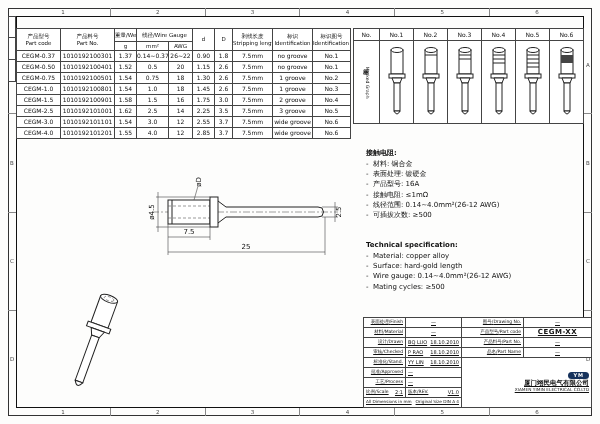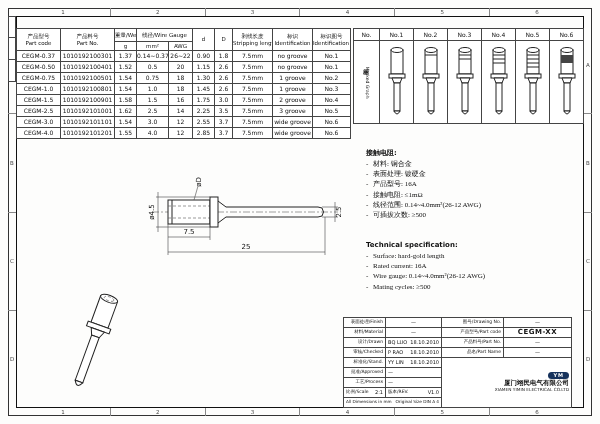--- a/index.html
+++ b/index.html
@@ -29,35 +29,35 @@
   .marked{position:absolute;right:16px;top:28px;width:230px;}
   .marked th,.marked td{border:1px solid #444;text-align:center;padding:0;font-size:6px;font-weight:normal;}
   .marked .hdr{height:12px;}
   .marked .pinrow td{height:82px;vertical-align:middle;}
   .marked .side-label{font-size:5.5px;}
   .marked .side-label .vtx{writing-mode:vertical-rl;margin:0 auto;line-height:1.1;}
   .marked .side-label .en{font-size:4.5px;}
 
   .tech{position:absolute;left:366px;width:216px;font-size:7px;line-height:1.45;}
   .tech-title{font-weight:bold;margin-bottom:1px;}
-  .tech ul{margin:0;padding:0;list-style:none;font-family:Liberation Serif, serif;}
+  .tech ul{margin:0;padding:0;list-style:none;}
   .tech li{padding-left:7px;position:relative;white-space:nowrap;}
   .tech li:before{content:"-";position:absolute;left:0;}
 
   .dim-wrap{position:absolute;left:148px;top:168px;}
   .ln{stroke:#222;stroke-width:1;fill:none;}
   .lnf{stroke:#222;stroke-width:1;fill:#fff;}
   .cline{stroke:#777;stroke-width:0.7;stroke-dasharray:7,2,2,2;fill:none;}
   .hid{stroke:#555;stroke-width:0.6;stroke-dasharray:3,2;fill:none;}
   .dim{stroke:#444;stroke-width:0.6;fill:none;}
   .dimtext{font-size:7px;fill:#111;font-family:"DejaVu Sans",sans-serif;}
 
   .iso-wrap{position:absolute;left:38px;top:284px;}
 
-  .tblock{position:absolute;right:28px;bottom:16px;width:228px;}
+  .tblock{position:absolute;right:8px;bottom:16px;width:228px;text-decoration:underline;}
   .tblock td{border:1px solid #444;font-size:5px;line-height:1.1;padding:0 2px;height:9px;overflow:hidden;white-space:nowrap;text-align:right;}
   .tblock .lab2{font-size:4.5px;}
   .tblock .val{text-align:center;}
   .tblock .big{font-size:7px;font-weight:bold;text-align:center;letter-spacing:0.5px;}
   .nd{display:flex;justify-content:space-between;}
   .company{text-align:center;vertical-align:middle;}
   .logo{display:inline-block;background:#16325c;color:#fff;border-radius:4px;font-size:5px;
         padding:1px 5px;font-weight:bold;letter-spacing:1px;margin-bottom:1px;}
   .company .cn{font-size:6.5px;font-weight:bold;line-height:1.2;}
   .company .en{font-size:4.3px;color:#222;}
@@ -387,22 +387,22 @@
         <li>表面处理: 镀硬金</li>
         <li>产品型号: 16A</li>
         <li>接触电阻: ≤1mΩ</li>
         <li>线径范围: 0.14~4.0mm²(26-12 AWG)</li>
         <li>可插拔次数: ≥500</li>
       </ul>
   </div>
   <div class="tech" style="top:240px">
     <div class="tech-title">Technical specification:</div>
     <ul>
+        <li>Material: copper alloy</li>
         <li>Surface: hard-gold length</li>
-        <li>Rated current: 16A</li>
         <li>Wire gauge: 0.14~4.0mm²(26-12 AWG)</li>
         <li>Mating cycles: ≥500</li>
       </ul>
   </div>
 
   <div class="iso-wrap">
     <svg width="110" height="118" viewBox="0 0 110 118">
       <g transform="rotate(20 55 59)">
         <rect class="lnf" x="46" y="12" width="18" height="28"></rect>
         <ellipse class="lnf" cx="55" cy="12" rx="9" ry="3.5"></ellipse>

